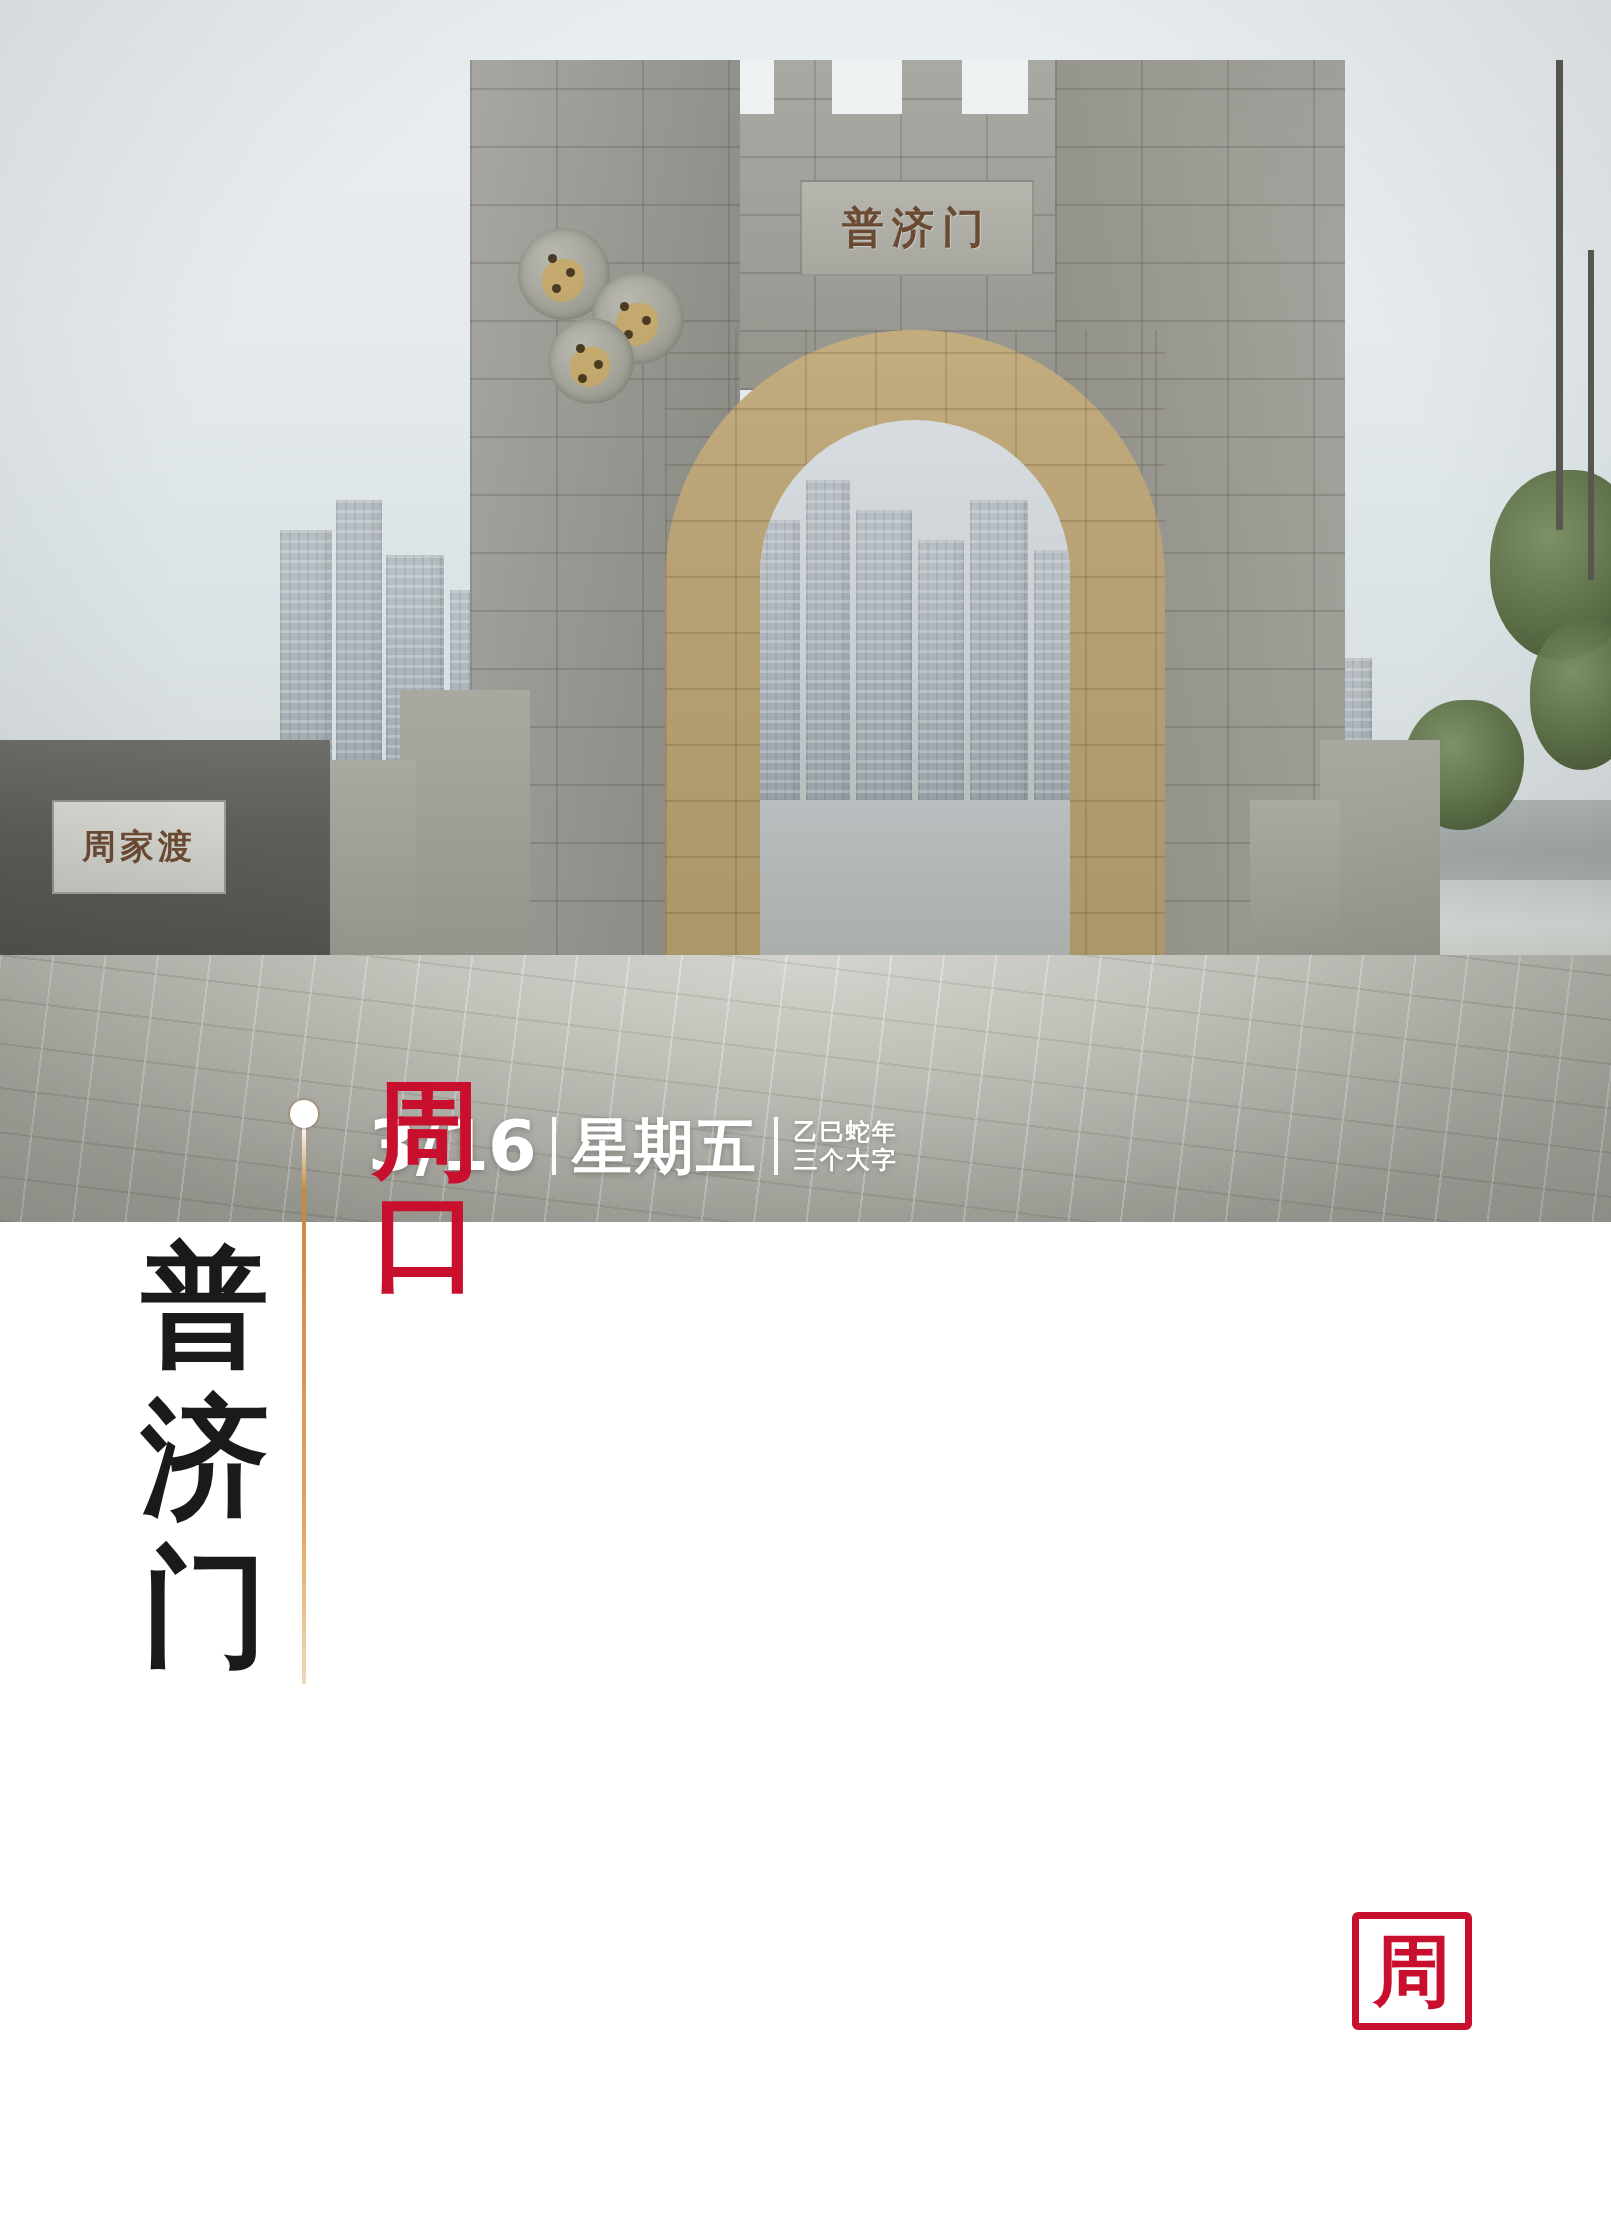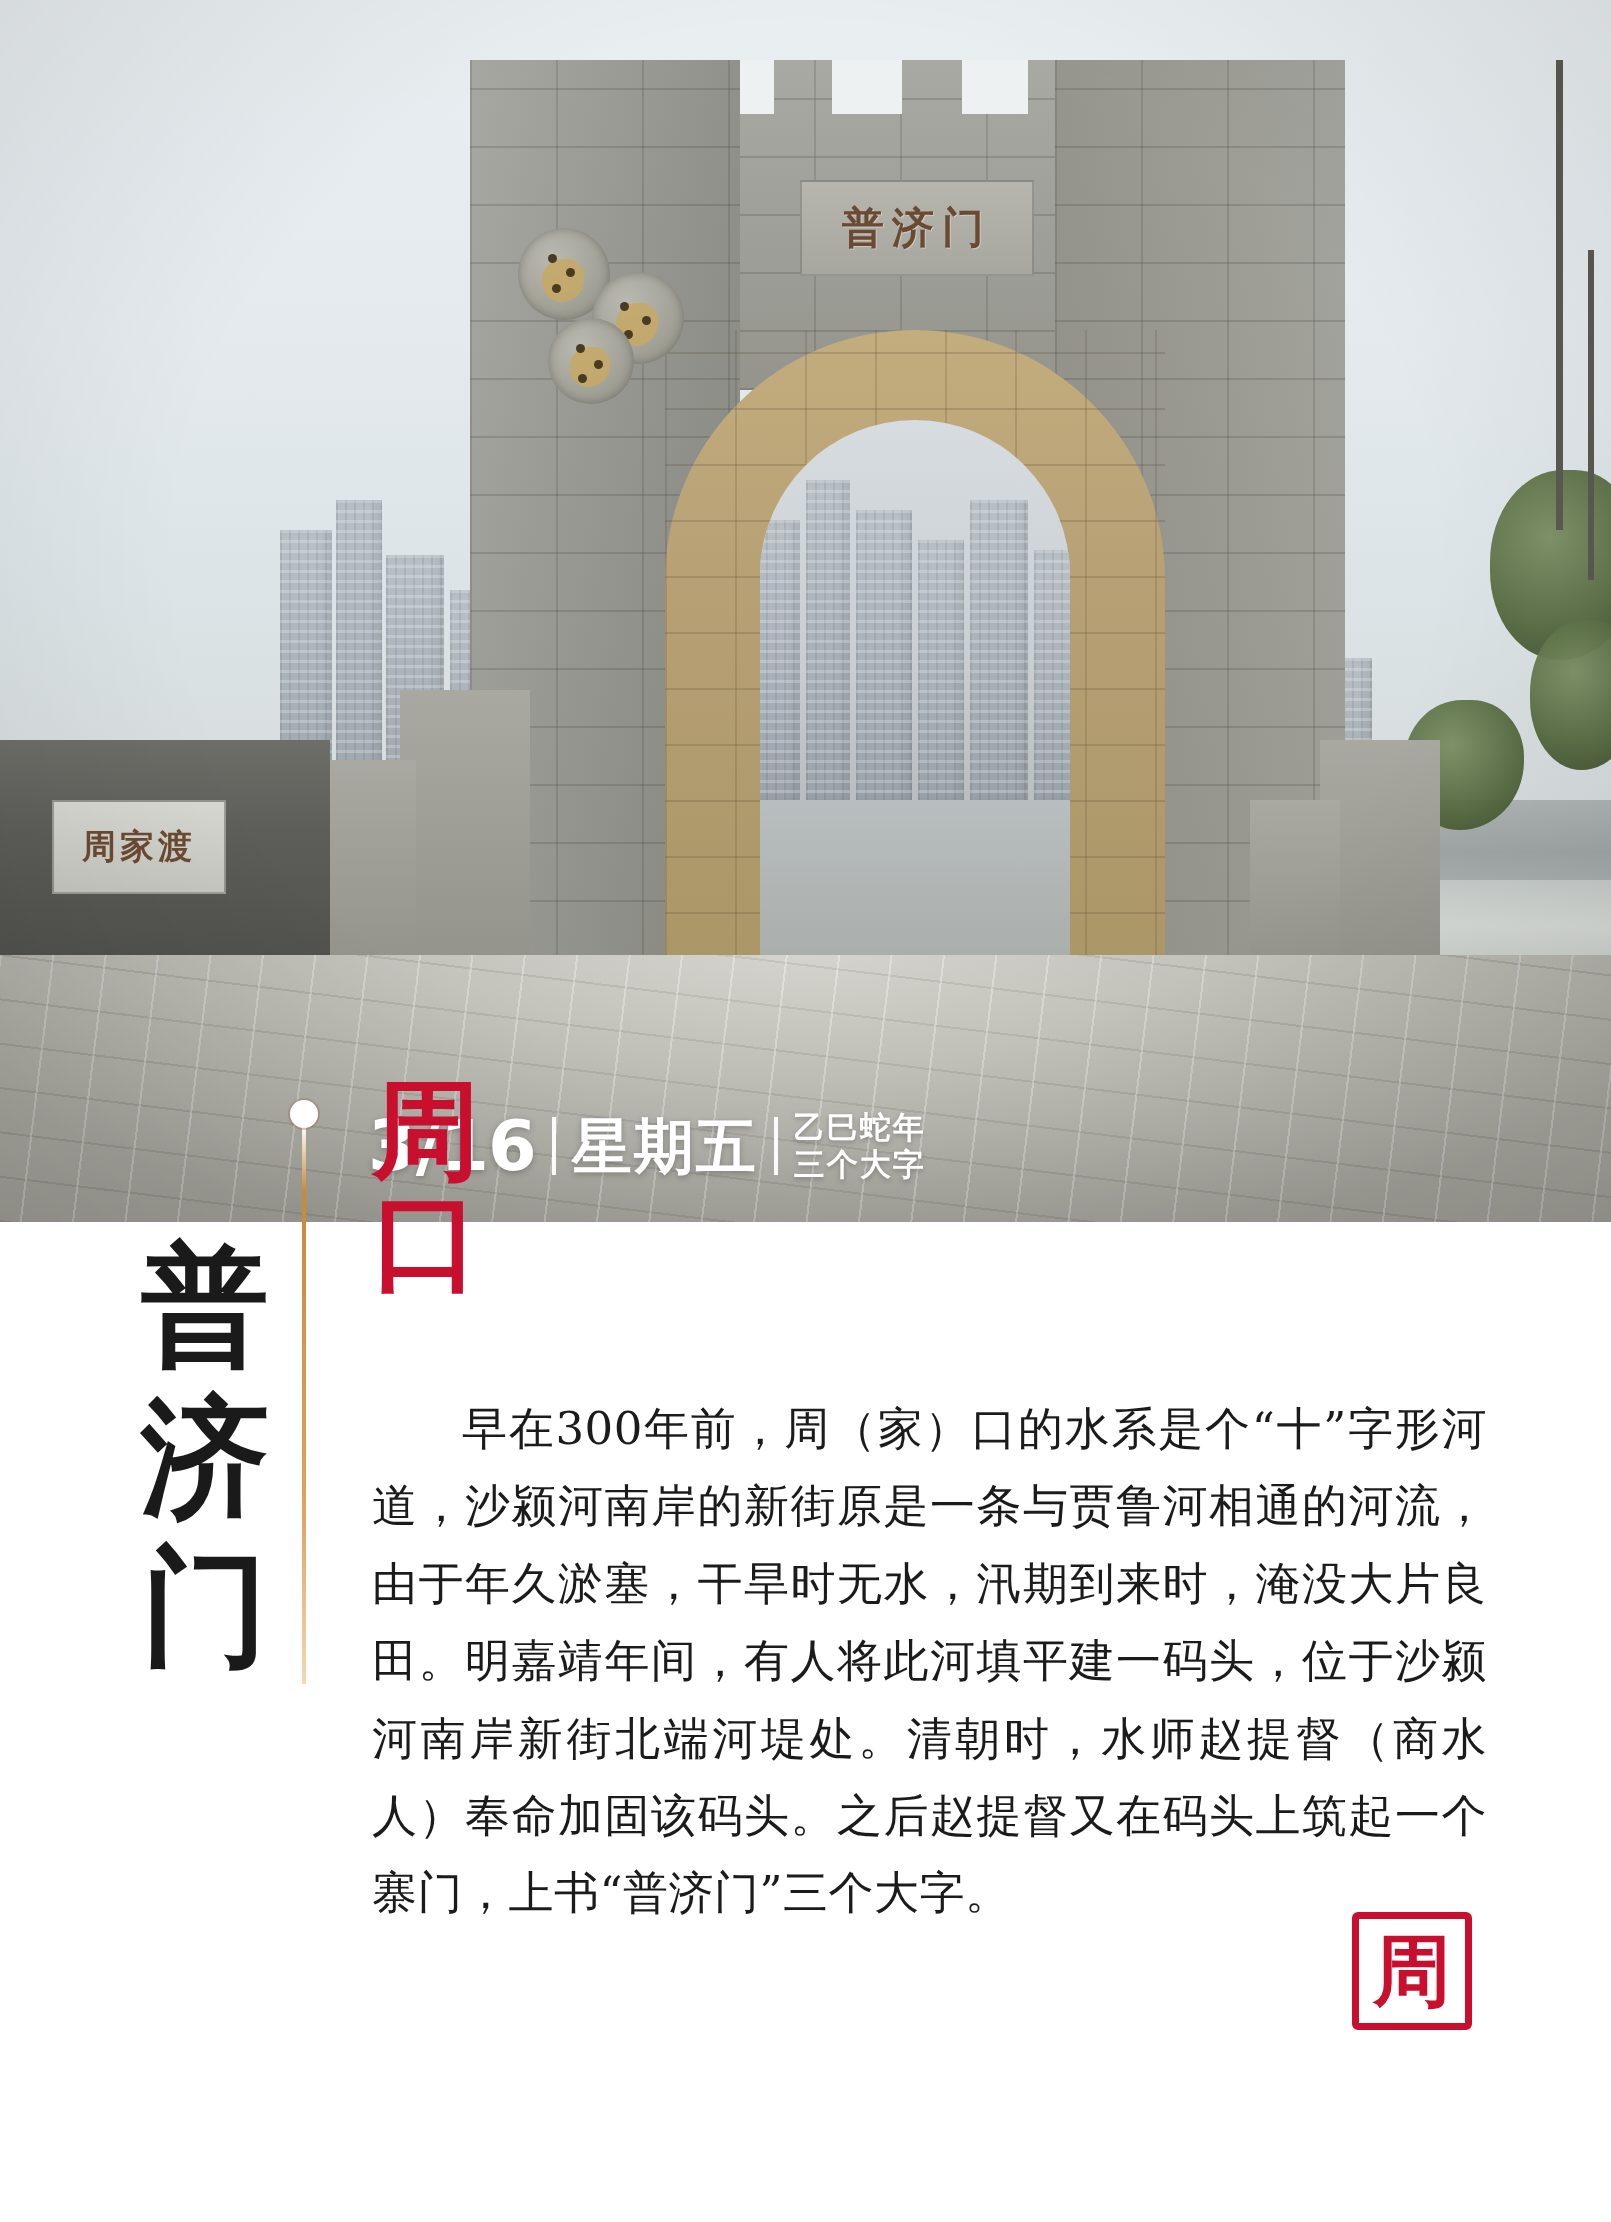--- a/index.html
+++ b/index.html
@@ -269,21 +269,21 @@
     font-weight: bold;
     line-height: 1;
     letter-spacing: 2px;
     text-shadow: 0 2px 6px rgba(0,0,0,0.25);
   }
   .lunar {
     display: flex;
     flex-direction: column;
     justify-content: flex-end;
     font-family: "DejaVu Serif", serif;
-    font-size: 31px;
+    font-size: 24px;
     line-height: 1.18;
     font-weight: bold;
     letter-spacing: 2px;
     text-shadow: 0 2px 5px rgba(0,0,0,0.25);
   }
 
   
   .city-label {
     position: absolute;
     left: 372px;
@@ -502,17 +502,16 @@
     <span class="lunar">
       <span>乙巳蛇年</span>
       <span>三个大字</span>
     </span>
   </div>
 
   <div class="lower"></div>
 
   <div class="vtitle">普济门</div>
 
-  <div class="article">早在300年前，周（家）口的水系是个“十”字形河道，沙颍河南岸的新街原是一条与贾鲁河相通的河流，由于年久淤塞，干旱时无水，汛期到来时，淹没大片良田。明嘉靖年间，有人将此河填平建一码头，位于沙颍河南岸新街北端河堤处。清朝时，水师赵提督（商水人）奉命加固该码头。之后赵提督又在码头上筑起一个寨门，上书“普济门”三个大字。</div>
 
   <div class="seal">周</div>
 
 </div>
 
 </body></html>

